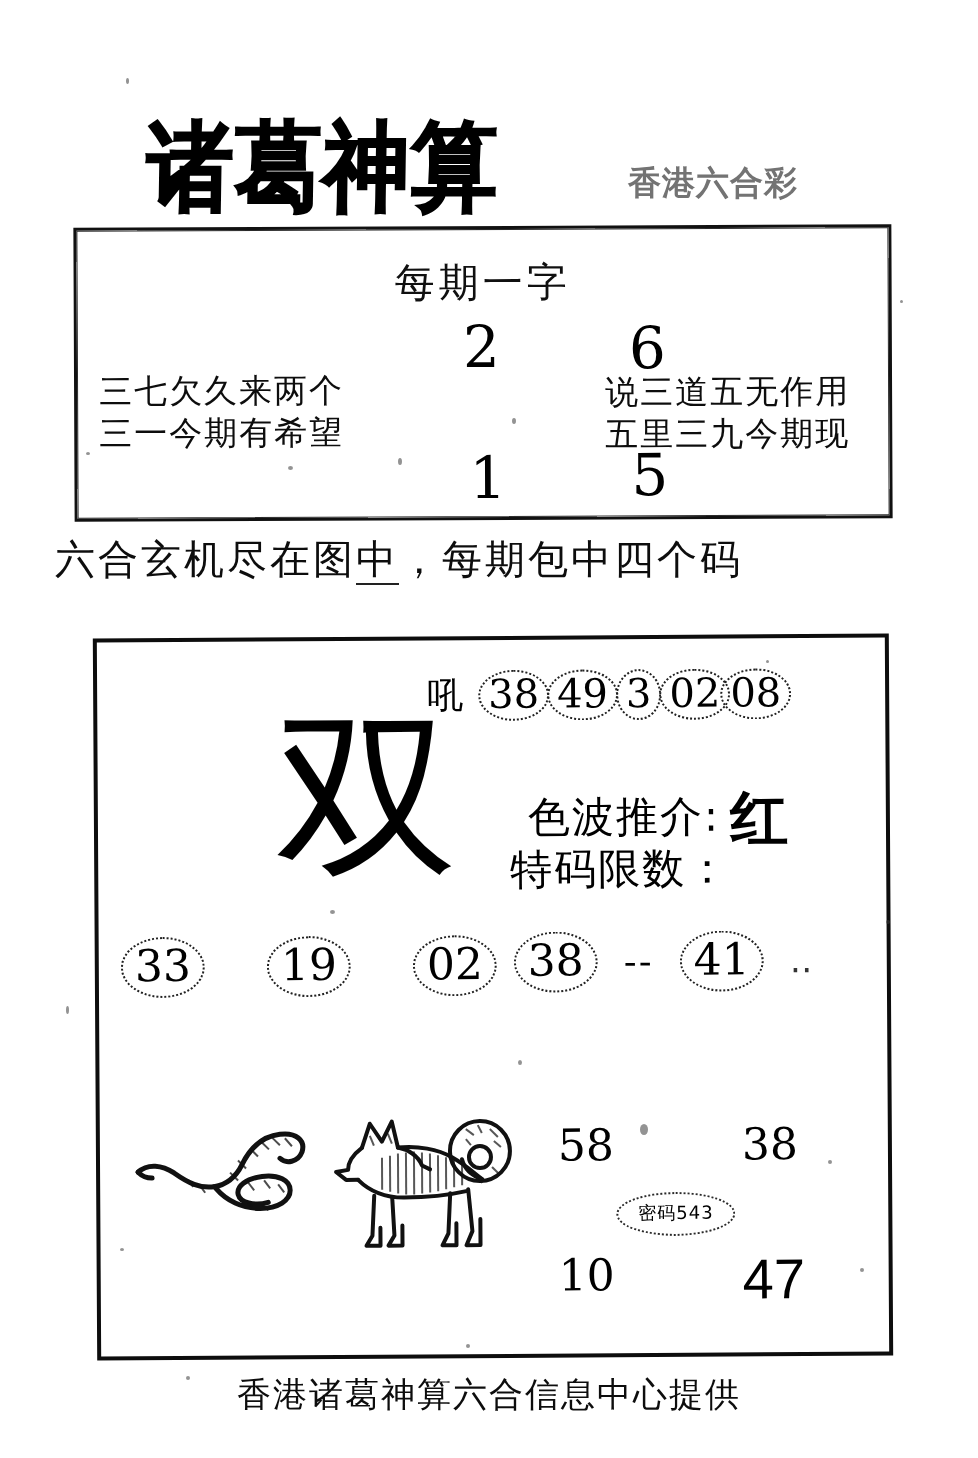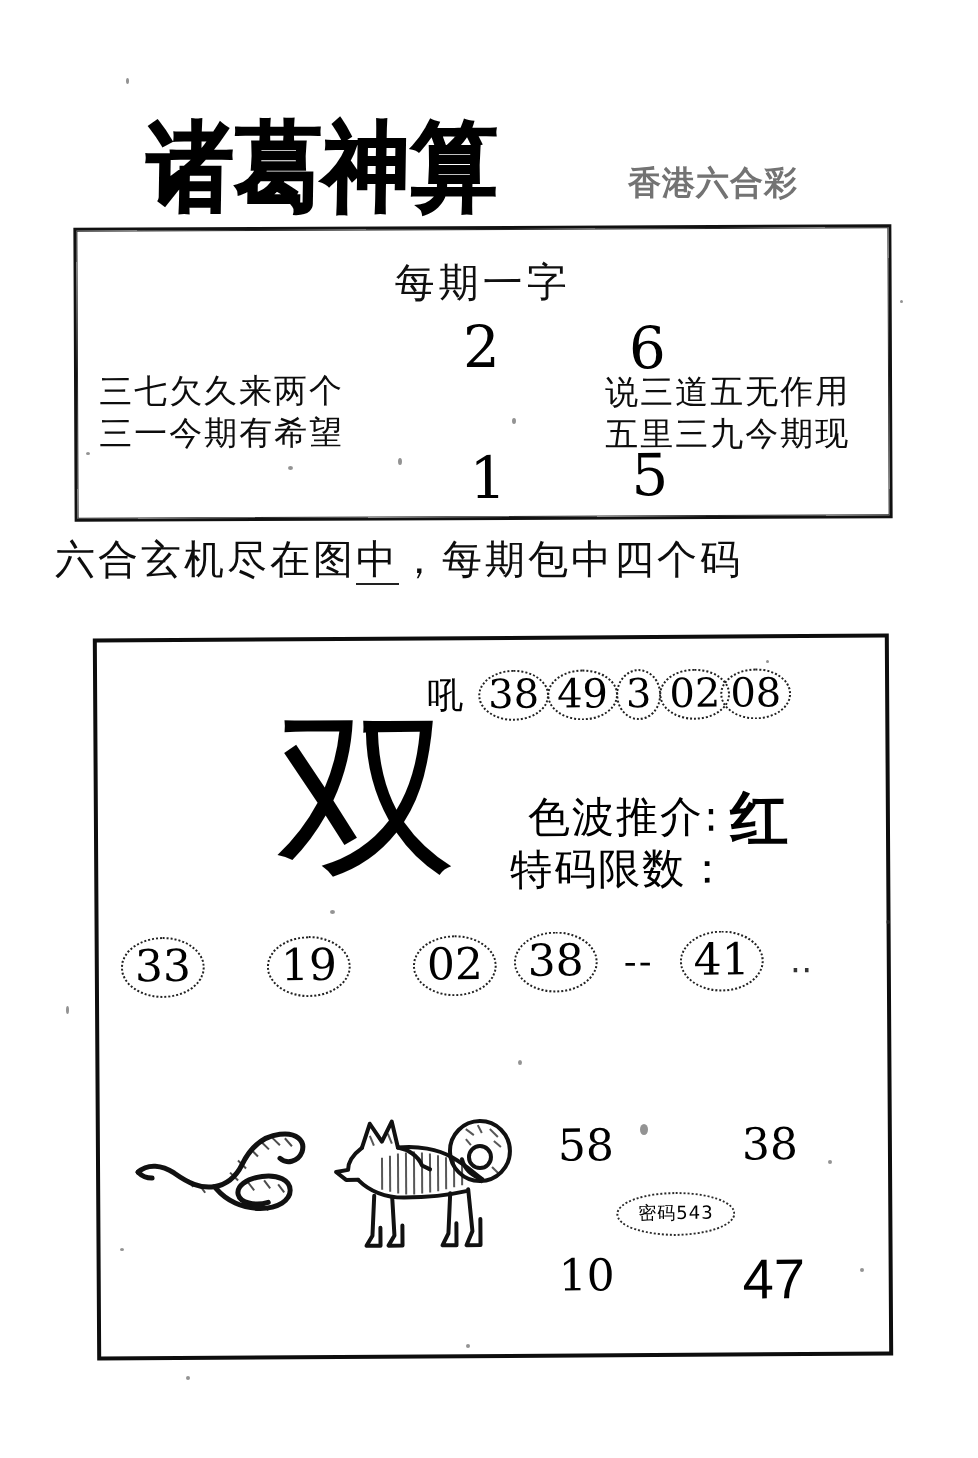--- a/index.html
+++ b/index.html
@@ -288,20 +288,21 @@
           <line x1="364" y1="46" x2="371" y2="52"></line>
           <line x1="334" y1="70" x2="340" y2="76"></line>
           <line x1="362" y1="72" x2="368" y2="78"></line>
           <line x1="348" y1="30" x2="352" y2="38"></line>
           <line x1="348" y1="80" x2="352" y2="88"></line>
         </g>
       </svg>
     </div>
   </div>
 
+  <div class="footer">香港诸葛神算六合信息中心提供</div>
 
   <div class="speck" style="left:126px;top:78px;width:3px;height:6px;"></div>
   <div class="speck" style="left:86px;top:452px;width:4px;height:3px;"></div>
   <div class="speck" style="left:288px;top:466px;width:5px;height:4px;"></div>
   <div class="speck" style="left:512px;top:418px;width:4px;height:6px;"></div>
   <div class="speck" style="left:398px;top:458px;width:4px;height:7px;"></div>
   <div class="speck" style="left:900px;top:300px;width:3px;height:3px;"></div>
   <div class="speck" style="left:330px;top:910px;width:5px;height:4px;"></div>
   <div class="speck" style="left:518px;top:1060px;width:4px;height:5px;"></div>
   <div class="speck" style="left:640px;top:1124px;width:8px;height:11px;"></div>

